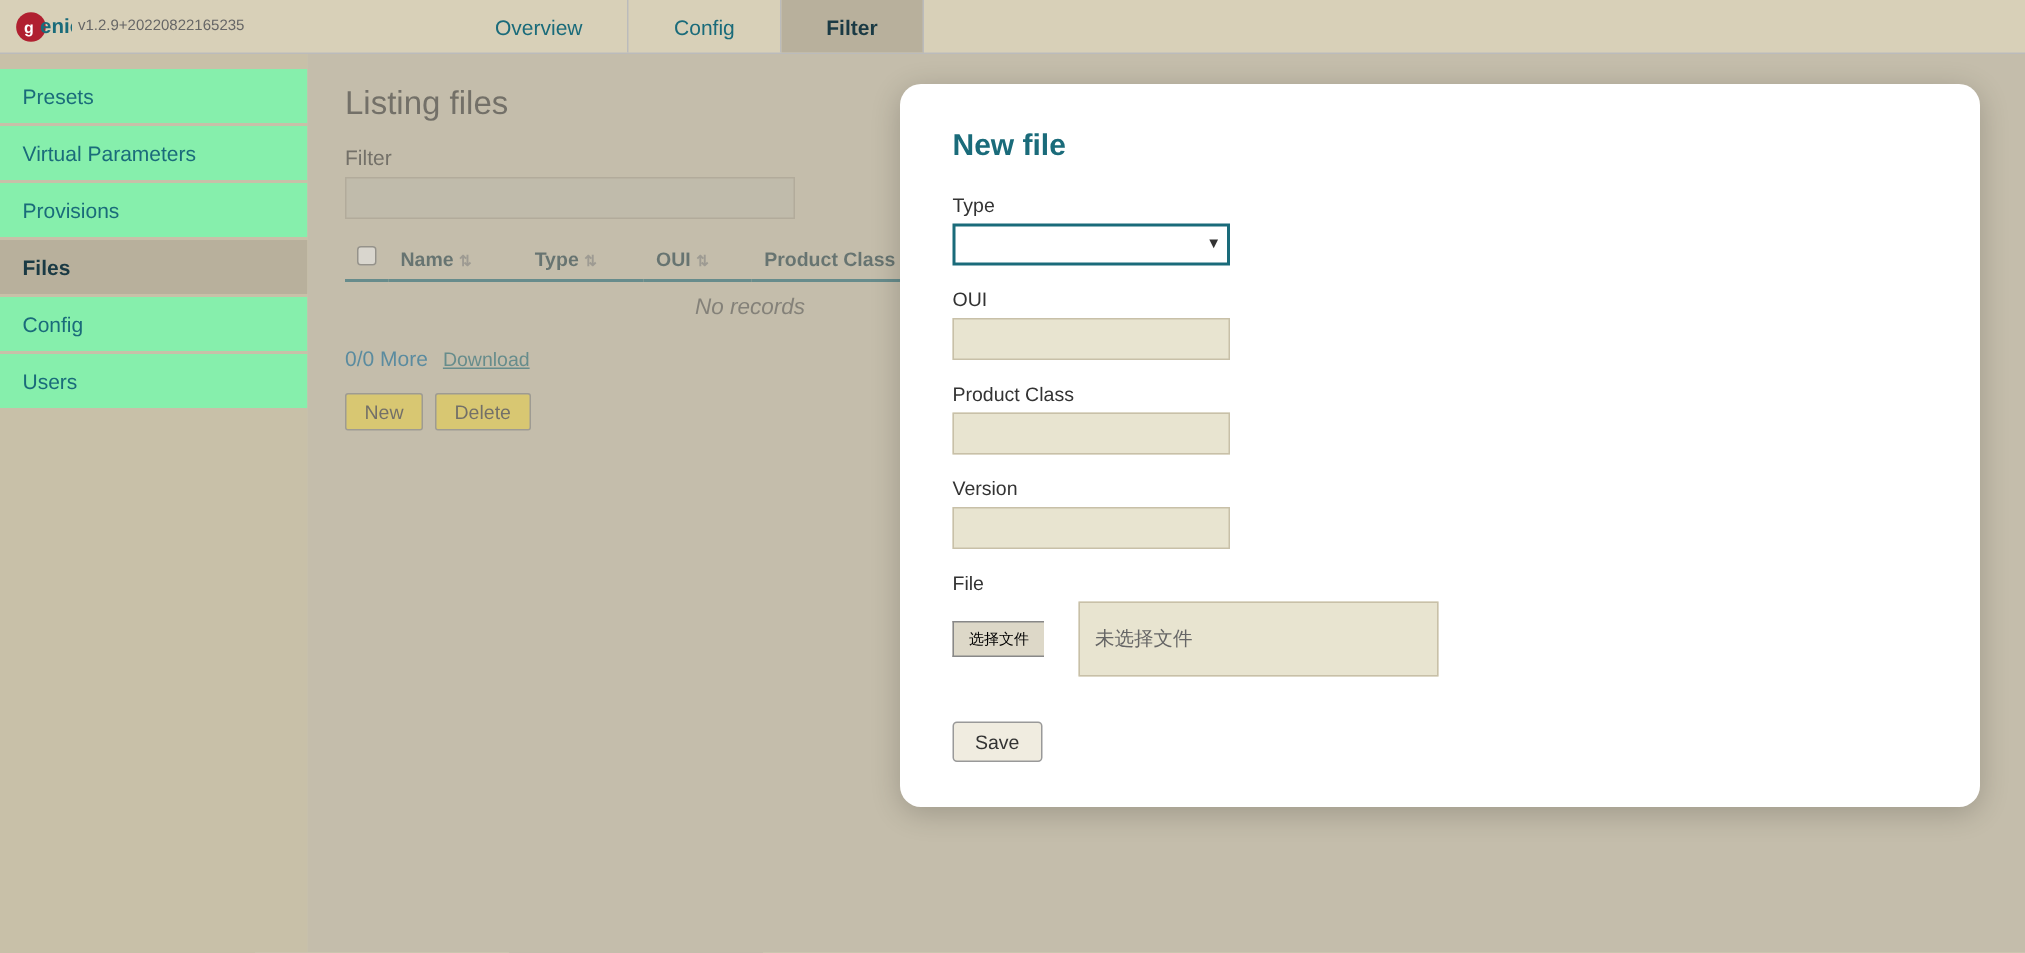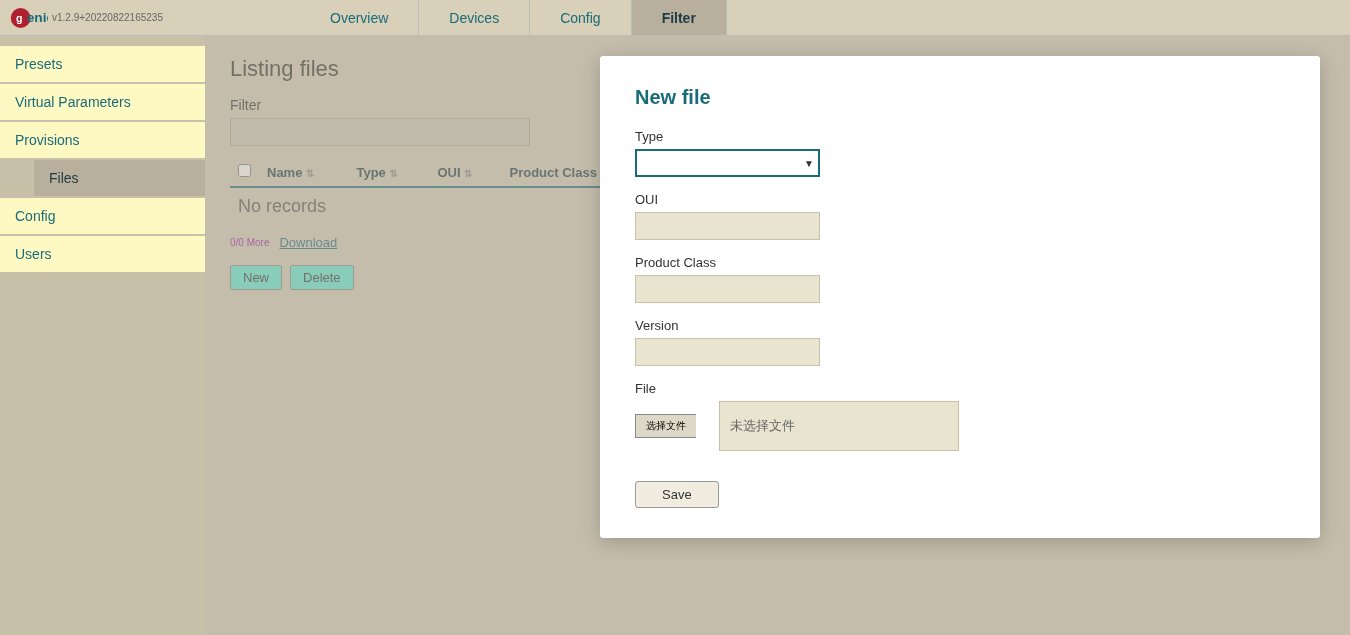--- a/index.html
+++ b/index.html
@@ -59,30 +59,29 @@
     .sidebar {
       width: 205px;
       background: #c8c0a8;
       padding-top: 10px;
       flex-shrink: 0;
     }
     .sidebar-item {
       display: block;
       padding: 10px 15px;
       color: #1a6b7a;
-      background: #fef9c3;
+      background: #86efac;
       margin-bottom: 2px;
       cursor: pointer;
       font-size: 14px;
     }
     .sidebar-item.active {
       background: #b8b09c;
-      font-weight: normal;
+      font-weight: bold;
       color: #1a3a44;
-      margin-left: 34px;
     }
 
     
     .main-content {
       flex: 1;
       padding: 20px 25px;
       background: #d4cdb8;
       position: relative;
     }
 
@@ -123,70 +122,71 @@
       color: #1a3a44;
       font-size: 13px;
       font-weight: bold;
     }
     .files-table th .sort-icon {
       font-size: 10px;
       color: #888;
     }
     .files-table td {
       padding: 8px;
-      text-align: left;
+      text-align: center;
       color: #555;
-      font-size: 18px;
+      font-size: 15px;
+      font-style: italic;
     }
     .checkbox-col { width: 25px; }
 
     .pagination-row {
       display: flex;
       align-items: center;
       gap: 10px;
       margin-top: 10px;
       margin-bottom: 15px;
     }
     .pagination-text {
-      font-size: 10px;
-      color: #a21caf;
+      font-size: 14px;
+      color: #0369a1;
     }
     .download-link {
       color: #1a6b7a;
       text-decoration: underline;
       cursor: pointer;
       font-size: 13px;
     }
     .action-buttons {
       display: flex;
       gap: 8px;
     }
     .btn {
       padding: 4px 12px;
       font-size: 13px;
       cursor: pointer;
       border: 1px solid #888;
-      background: #5eead4;
+      background: #fde047;
       color: #333;
       border-radius: 2px;
     }
 
     
     .modal-overlay {
       position: absolute;
       top: 0; left: 0; right: 0; bottom: 0;
       background: rgba(180,174,158,0.5);
       display: flex;
       align-items: flex-start;
       justify-content: flex-end;
       padding: 20px 30px 0 0;
     }
     .modal {
       background: #fff;
-      border-radius: 3px;
+      border-radius: 14px;
       padding: 30px 35px;
       width: 720px;
       box-shadow: 0 4px 20px rgba(0,0,0,0.2);
     }
     .modal-title {
       font-size: 20px;
       color: #1a6b7a;
       font-weight: bold;
       margin-bottom: 20px;
     }
@@ -253,21 +253,21 @@
       border: 1px solid #c8c0a8;
       padding: 15px 10px;
       font-size: 13px;
       color: #666;
       flex: 1;
       max-width: 240px;
       margin-left: 23px;
     }
     .save-btn {
       margin-top: 15px;
-      padding: 5px 26px;
+      padding: 5px 14px;
       background: #f0ece0;
       border: 1px solid #999;
       border-radius: 3px;
       font-size: 13px;
       cursor: pointer;
       color: #333;
     }
   </style>
 </head>
 <body>
@@ -277,21 +277,20 @@
 
     <svg class="logo-icon" viewBox="0 0 50 32">
       <circle cx="14" cy="16" r="13" fill="#b02030"></circle>
       <text x="8" y="21" font-size="14" fill="white" font-weight="bold">g</text>
       <text x="22" y="21" font-size="18" fill="#1a6b7a" font-weight="bold">enieAes</text>
     </svg>
     <span class="version-text">v1.2.9+20220822165235</span>
   </div>
   <nav class="nav-tabs">
     <a class="nav-tab">Overview</a>
-    <a class="nav-tab">Devices</a>
     <a class="nav-tab">Config</a>
     <a class="nav-tab active">Filter</a>
   </nav>
 </div>
 
 <div class="layout">
 
   <aside class="sidebar">
     <a class="sidebar-item">Presets</a>
     <a class="sidebar-item">Virtual Parameters</a>

